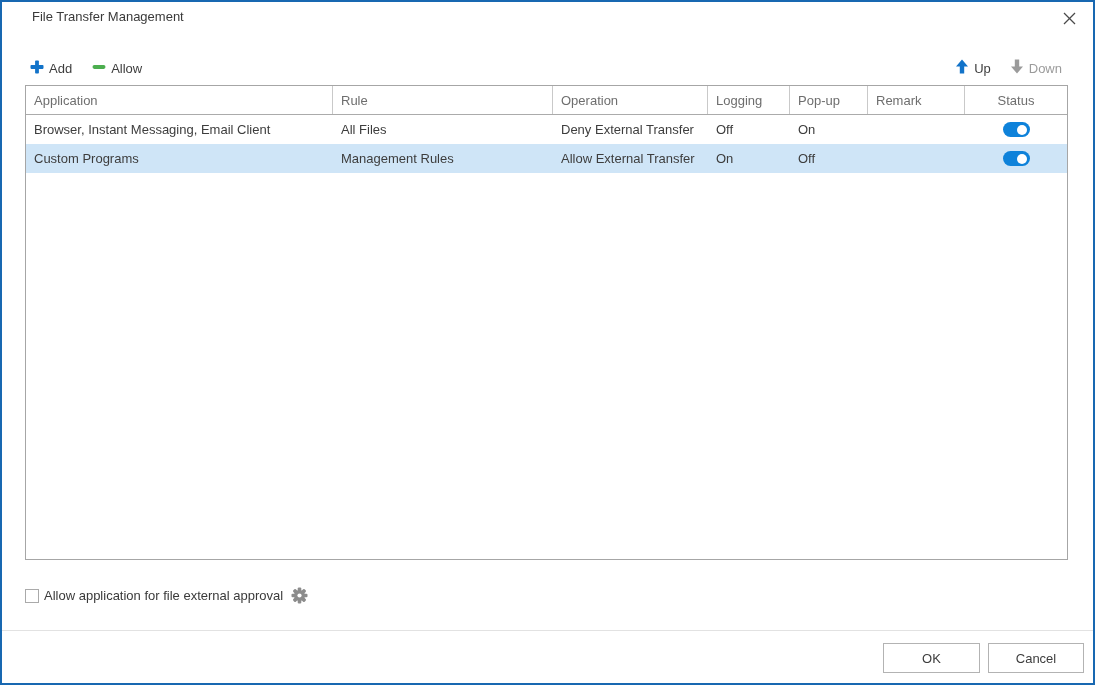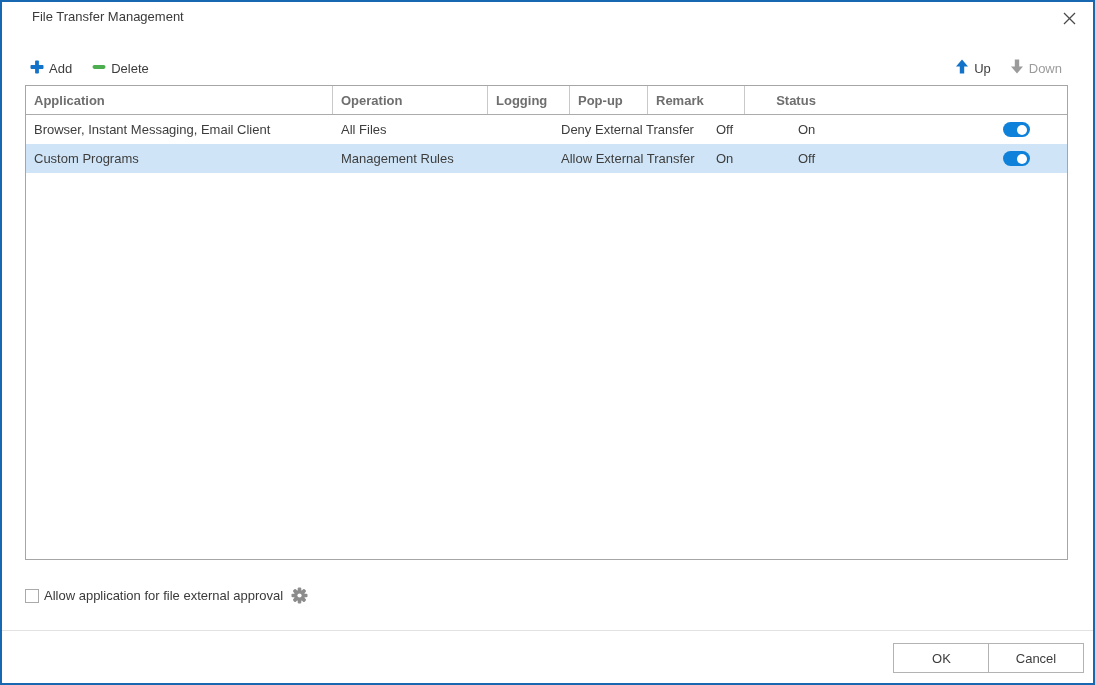--- a/index.html
+++ b/index.html
@@ -51,21 +51,20 @@
   }
   .grid-header {
     display: flex; height: 29px;
     border-bottom: 1px solid #ababab;
     color: #6e6e6e; font-size: 13px;
   }
   .grid-header .cell {
     display: flex; align-items: center;
     padding-left: 8px;
     border-right: 1px solid #c9c9c9;
-    font-weight: bold;
   }
   .grid-header .cell:last-child { border-right: none; }
   .grid-row {
     display: flex; height: 29px;
     color: #3d3d3d; font-size: 13px;
     background: #ffffff;
   }
   .grid-row.selected { background: #cfe5f7; }
   .grid-row .cell {
     display: flex; align-items: center;
@@ -113,21 +112,21 @@
     position: absolute; left: 0; top: 628px;
     width: 100%; height: 1px; background: #e2e2e2;
   }
   .btn {
     position: absolute; top: 641px; height: 30px;
     border: 1px solid #b3b3b3; background: #ffffff;
     font-size: 13px; color: #3d3d3d;
     display: flex; align-items: center; justify-content: center;
     font-family: "Liberation Sans", sans-serif;
   }
-  .btn-ok { left: 881px; width: 97px; margin-left: 10px; }
+  .btn-ok { left: 881px; width: 97px; }
   .btn-cancel { left: 986px; width: 96px; }
 </style>
 </head>
 <body>
 
 <div class="window">
 
   <div class="titlebar-title">File Transfer Management</div>
   <div class="close-btn">
     <svg width="13" height="13" viewBox="0 0 13 13">
@@ -145,21 +144,21 @@
         </svg>
       </span>
       <span>Add</span>
     </div>
     <div class="tool-btn">
       <span>
         <svg width="14" height="14" viewBox="0 0 14 14">
           <rect x="0.5" y="5.1" width="13" height="3.8" rx="1.8" fill="#4cae4f"></rect>
         </svg>
       </span>
-      <span>Delete</span>
+      <span>Allow</span>
     </div>
   </div>
 
   <div class="toolbar-right">
     <div class="tool-btn">
       <span>
         <svg width="14" height="15" viewBox="0 0 14 15">
           <path d="M7 0.5 L13 7.5 L9.2 7.5 L9.2 14.5 L4.8 14.5 L4.8 7.5 L1 7.5 Z" fill="#1273c9"></path>
         </svg>
       </span>
@@ -171,20 +170,21 @@
           <path d="M7 14.5 L13 7.5 L9.2 7.5 L9.2 0.5 L4.8 0.5 L4.8 7.5 L1 7.5 Z" fill="#9b9b9b"></path>
         </svg>
       </span>
       <span>Down</span>
     </div>
   </div>
 
   <div class="grid">
     <div class="grid-header">
       <div class="cell col-application">Application</div>
+      <div class="cell col-rule">Rule</div>
       <div class="cell col-operation">Operation</div>
       <div class="cell col-logging">Logging</div>
       <div class="cell col-popup">Pop-up</div>
       <div class="cell col-remark">Remark</div>
       <div class="cell col-status">Status</div>
     </div>
 
     <div class="grid-row">
       <div class="cell col-application">Browser, Instant Messaging, Email Client</div>
       <div class="cell col-rule">All Files</div>

